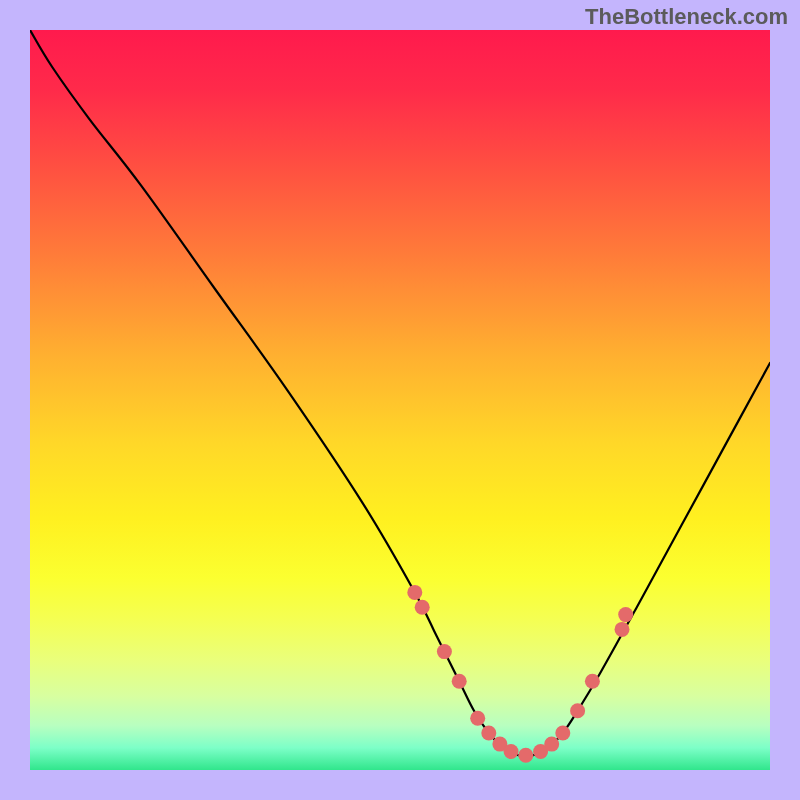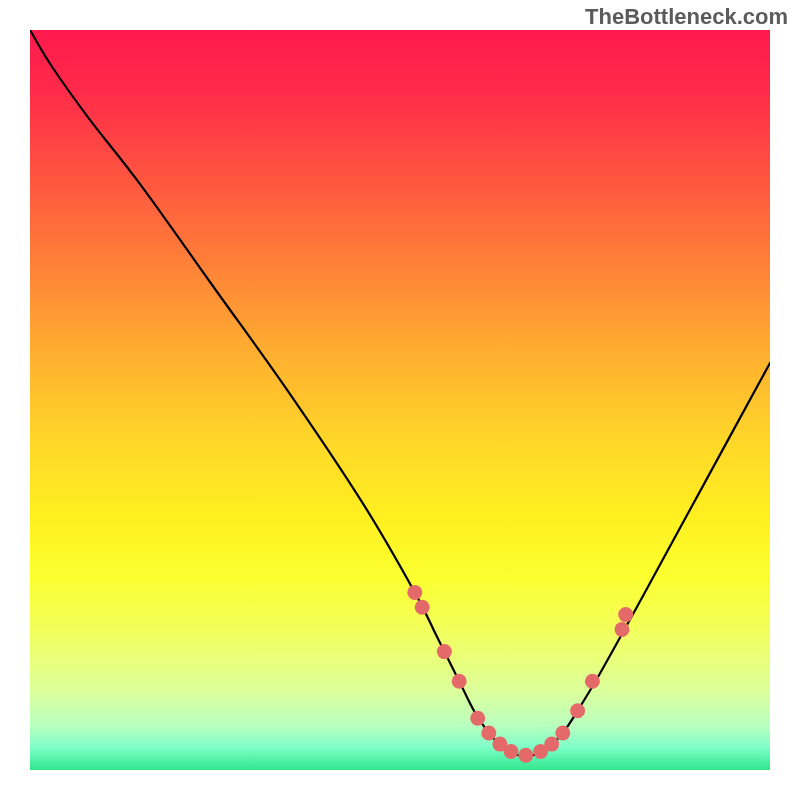--- a/index.html
+++ b/index.html
@@ -9,21 +9,21 @@
     height: 800px;
     background: #000;
     overflow: hidden;
   }
   .frame {
     position: absolute;
     left: 0;
     top: 0;
     width: 800px;
     height: 800px;
-    background: #ffffff;
+    background: #c4b5fd;
   }
   .plot {
     position: absolute;
     left: 30px;
     top: 30px;
     width: 740px;
     height: 740px;
     background: linear-gradient(to bottom,
       #ff1a4d 0%,
       #ff2a4a 8%,

